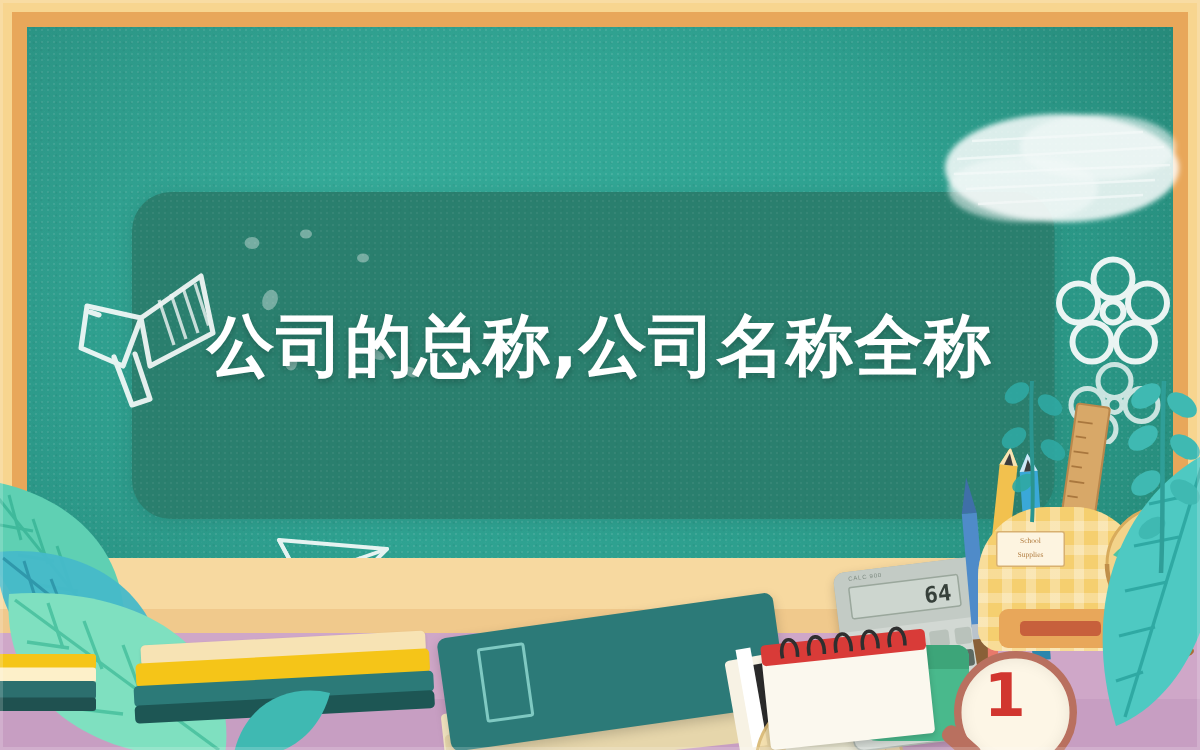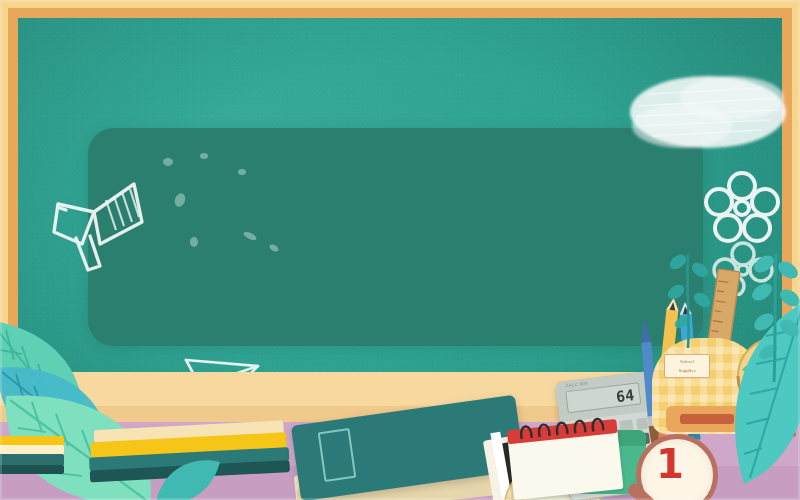--- a/index.html
+++ b/index.html
@@ -252,20 +252,21 @@
       <ellipse cx="18" cy="12" rx="5" ry="4"></ellipse>
       <ellipse cx="54" cy="6" rx="4" ry="3"></ellipse>
       <ellipse cx="30" cy="50" rx="5" ry="7" transform="rotate(20 30 50)"></ellipse>
       <ellipse cx="92" cy="22" rx="4" ry="3"></ellipse>
       <ellipse cx="44" cy="92" rx="4" ry="5"></ellipse>
       <ellipse cx="100" cy="86" rx="7" ry="3" transform="rotate(25 100 86)"></ellipse>
       <ellipse cx="124" cy="98" rx="5" ry="3" transform="rotate(30 124 98)"></ellipse>
     </g>
   </svg>
 
+  <div class="title">公司的总称,公司名称全称</div>
 
   <div class="desk">
     <div class="desk-band-tan"></div>
     <div class="desk-band-tan2"></div>
     <div class="desk-band-pink"></div>
     <div class="desk-band-pink2"></div>
   </div>
 
   <svg class="obj" style="left:-30px;top:320px;width:210px;height:190px;" viewBox="0 0 210 190">
     <g>

